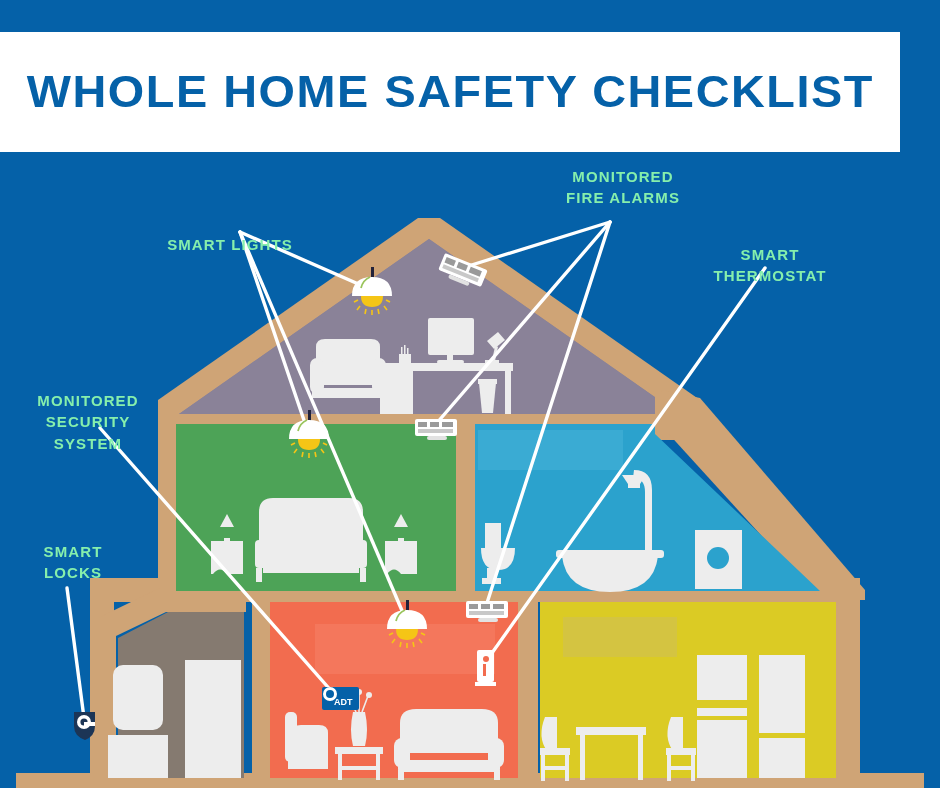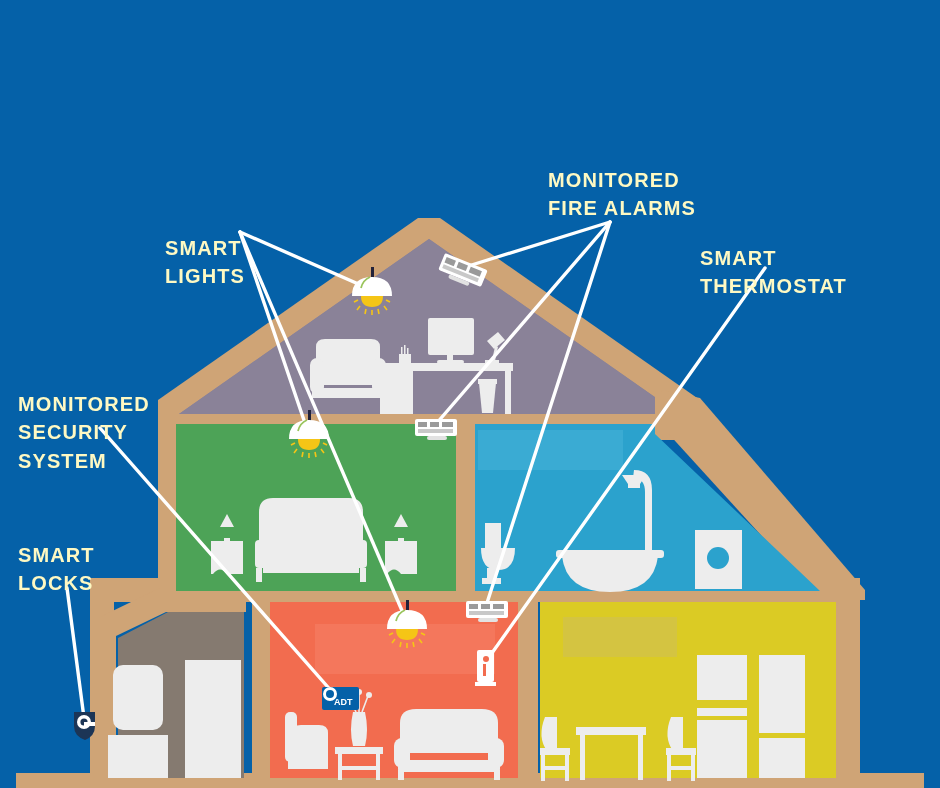--- a/index.html
+++ b/index.html
@@ -20,23 +20,23 @@
     font-family:"Liberation Sans", sans-serif;
     font-weight:bold;
     font-size:45px;
     letter-spacing:1.5px;
     transform:scaleX(1.04);
     white-space:nowrap;
   }
 
   
   .callout{
-    position:absolute;color:#fef9c3;font-weight:bold;
-    font-size:20px;letter-spacing:1.1px;line-height:1.42;
-    white-space:pre-line;
+    position:absolute;color:#86efac;font-weight:bold;
+    font-size:15px;letter-spacing:1.1px;line-height:1.42;
+    text-align:center;white-space:pre-line;
   }
 
   
   svg.layer{position:absolute;left:0;top:0;width:940px;height:788px;}
 
   
   #lbl-smart-lights{left:165px;top:207px;width:130px;margin-top:27px;}
   #lbl-fire-alarms{left:548px;top:166px;width:150px;}
   #lbl-thermostat{left:700px;top:244px;width:140px;}
   #lbl-security{left:18px;top:390px;width:140px;}
@@ -327,20 +327,23 @@
     </g>
 
     <g>
       <path d="M74 712 h21 v14 q0 10 -10 14 q-11 -4 -11 -14 z" fill="#1c3556"></path>
       <circle cx="84" cy="722" r="7" fill="#ffffff"></circle>
       <circle cx="84" cy="722" r="3.6" fill="#1c3556"></circle>
       <rect x="84" y="722" width="11" height="4" fill="#ffffff"></rect>
     </g>
   </svg>
 
+  <div id="title-banner">
+    <div id="title-text">WHOLE HOME SAFETY CHECKLIST</div>
+  </div>
 
   <div class="callout" id="lbl-smart-lights">SMART LIGHTS</div>
 
   <div class="callout" id="lbl-fire-alarms">MONITORED
 FIRE ALARMS</div>
 
   <div class="callout" id="lbl-thermostat">SMART
 THERMOSTAT</div>
 
   <div class="callout" id="lbl-security">MONITORED

